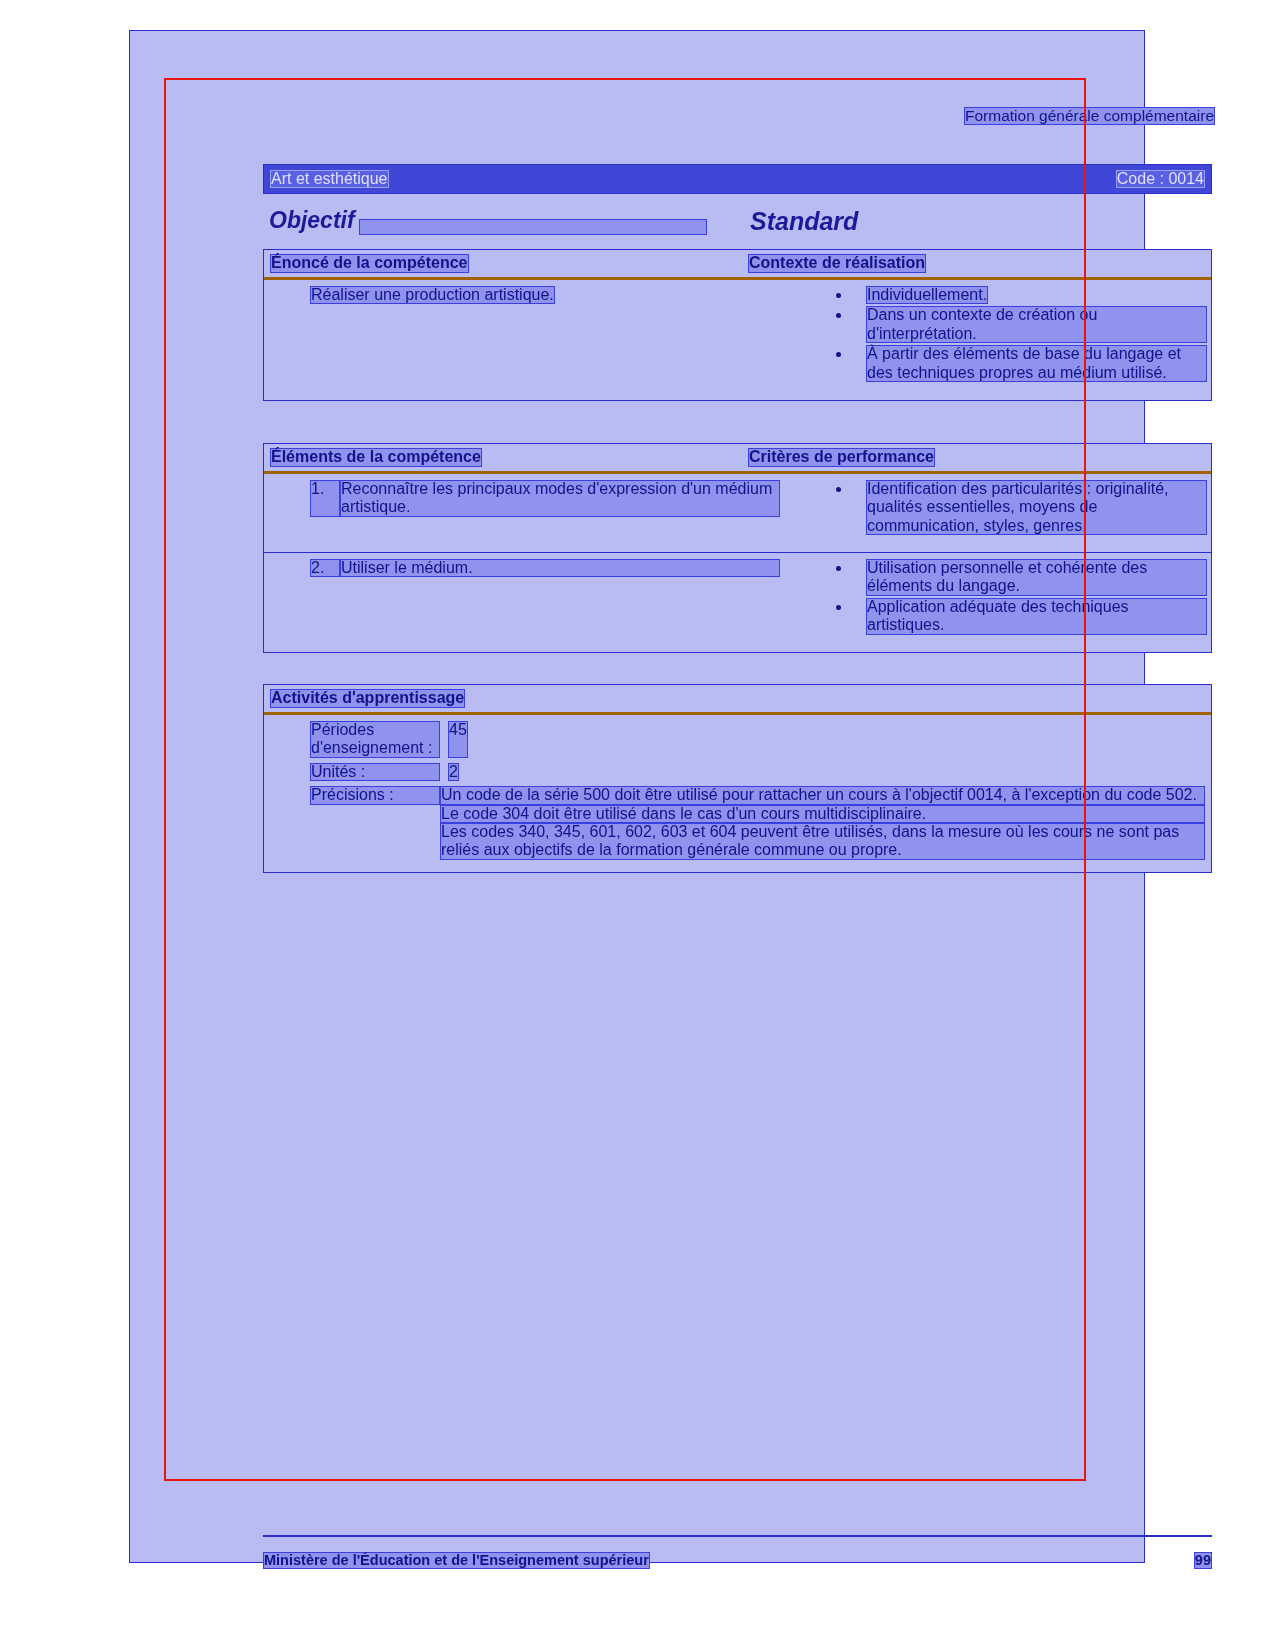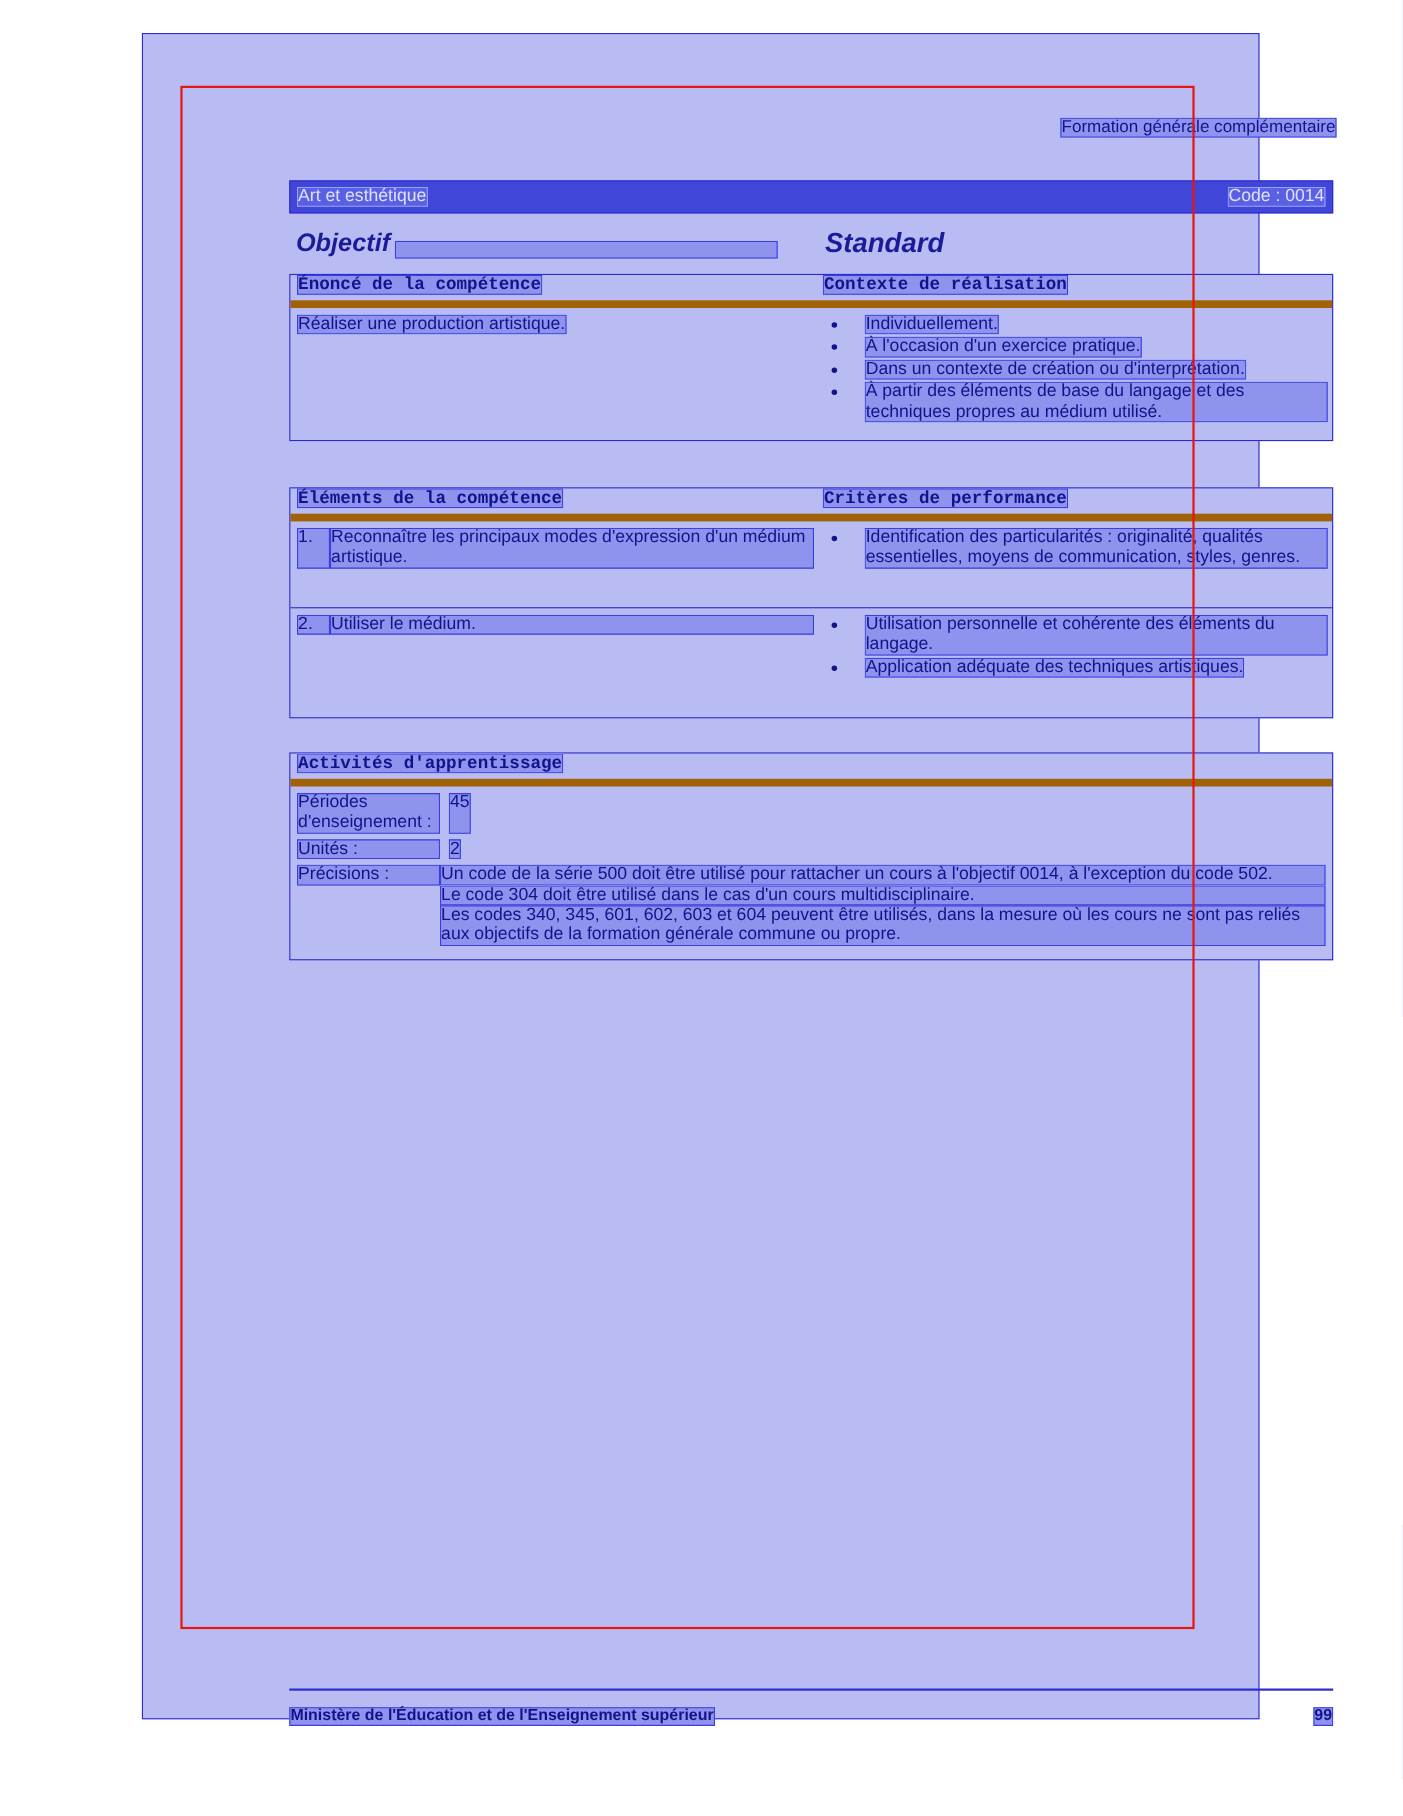--- a/index.html
+++ b/index.html
@@ -128,39 +128,38 @@
   .block {
     position: absolute;
     border: 1px solid #2b2bd0;
     box-sizing: border-box;
     background: #b9bcf2;
     width: 949px;
     left: 0;
   }
   .block .hdr {
     height: 30px;
-    border-bottom: 7px solid #a16207;
-    display: flex;
-    align-items: flex-start;
-    box-sizing: border-box;
-    font-family: Liberation Mono, monospace;
+    border-bottom: 3px solid #a16207;
+    display: flex;
+    align-items: center;
+    box-sizing: border-box;
   }
   .block .hdr .cell-l { width: 482px; padding-left: 6px; box-sizing: border-box; }
   .block .hdr .cell-r { flex: 1; padding-left: 2px; box-sizing: border-box; }
   .hdr .hl { font-weight: bold; font-size: 16px; }
 
   .row {
     display: flex;
     box-sizing: border-box;
   }
   .row + .row { border-top: 1px solid #2b2bd0; }
   .row .left { width: 482px; padding: 6px 6px 8px 6px; box-sizing: border-box; }
   .row .right { flex: 1; padding: 6px 4px 8px 2px; box-sizing: border-box; }
 
-  .txt { font-size: 16px; color: #12128a; }
+  .txt { font-size: 16px; color: #12128a; margin-left: 40px; }
 
   ul.bul {
     list-style: none;
     margin: 0;
     padding: 0;
   }
   ul.bul li {
     position: relative;
     padding-left: 38px;
     margin-bottom: 2px;
@@ -233,21 +232,20 @@
           <span class="hl">Contexte de réalisation</span>
         </div>
       </div>
       <div class="row" style="min-height:120px;">
         <div class="left txt">
           <span class="hl">Réaliser une production artistique.</span>
         </div>
         <div class="right txt">
           <ul class="bul">
             <li><span class="dot"></span><span class="hl">Individuellement.</span></li>
-            <li><span class="dot"></span><span class="hl">À l'occasion d'un exercice pratique.</span></li>
             <li><span class="dot"></span><span class="hl">Dans un contexte de création ou d'interprétation.</span></li>
             <li><span class="dot"></span><span class="hl">À partir des éléments de base du langage et des techniques propres au médium utilisé.</span></li>
           </ul>
         </div>
       </div>
     </div>
 
     <div class="block" style="top:364px;">
       <div class="hdr">
         <div class="cell-l">

